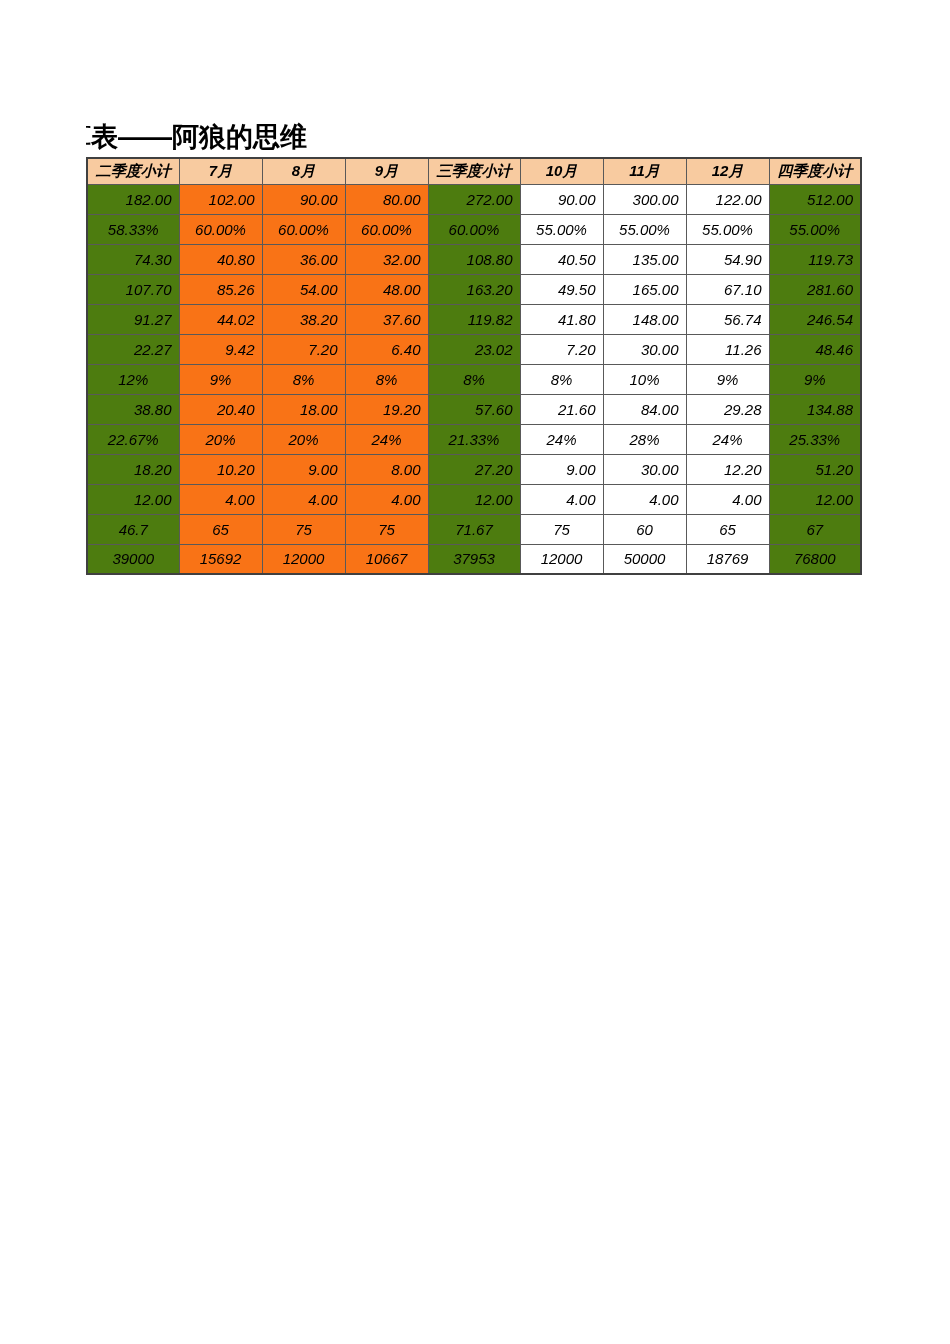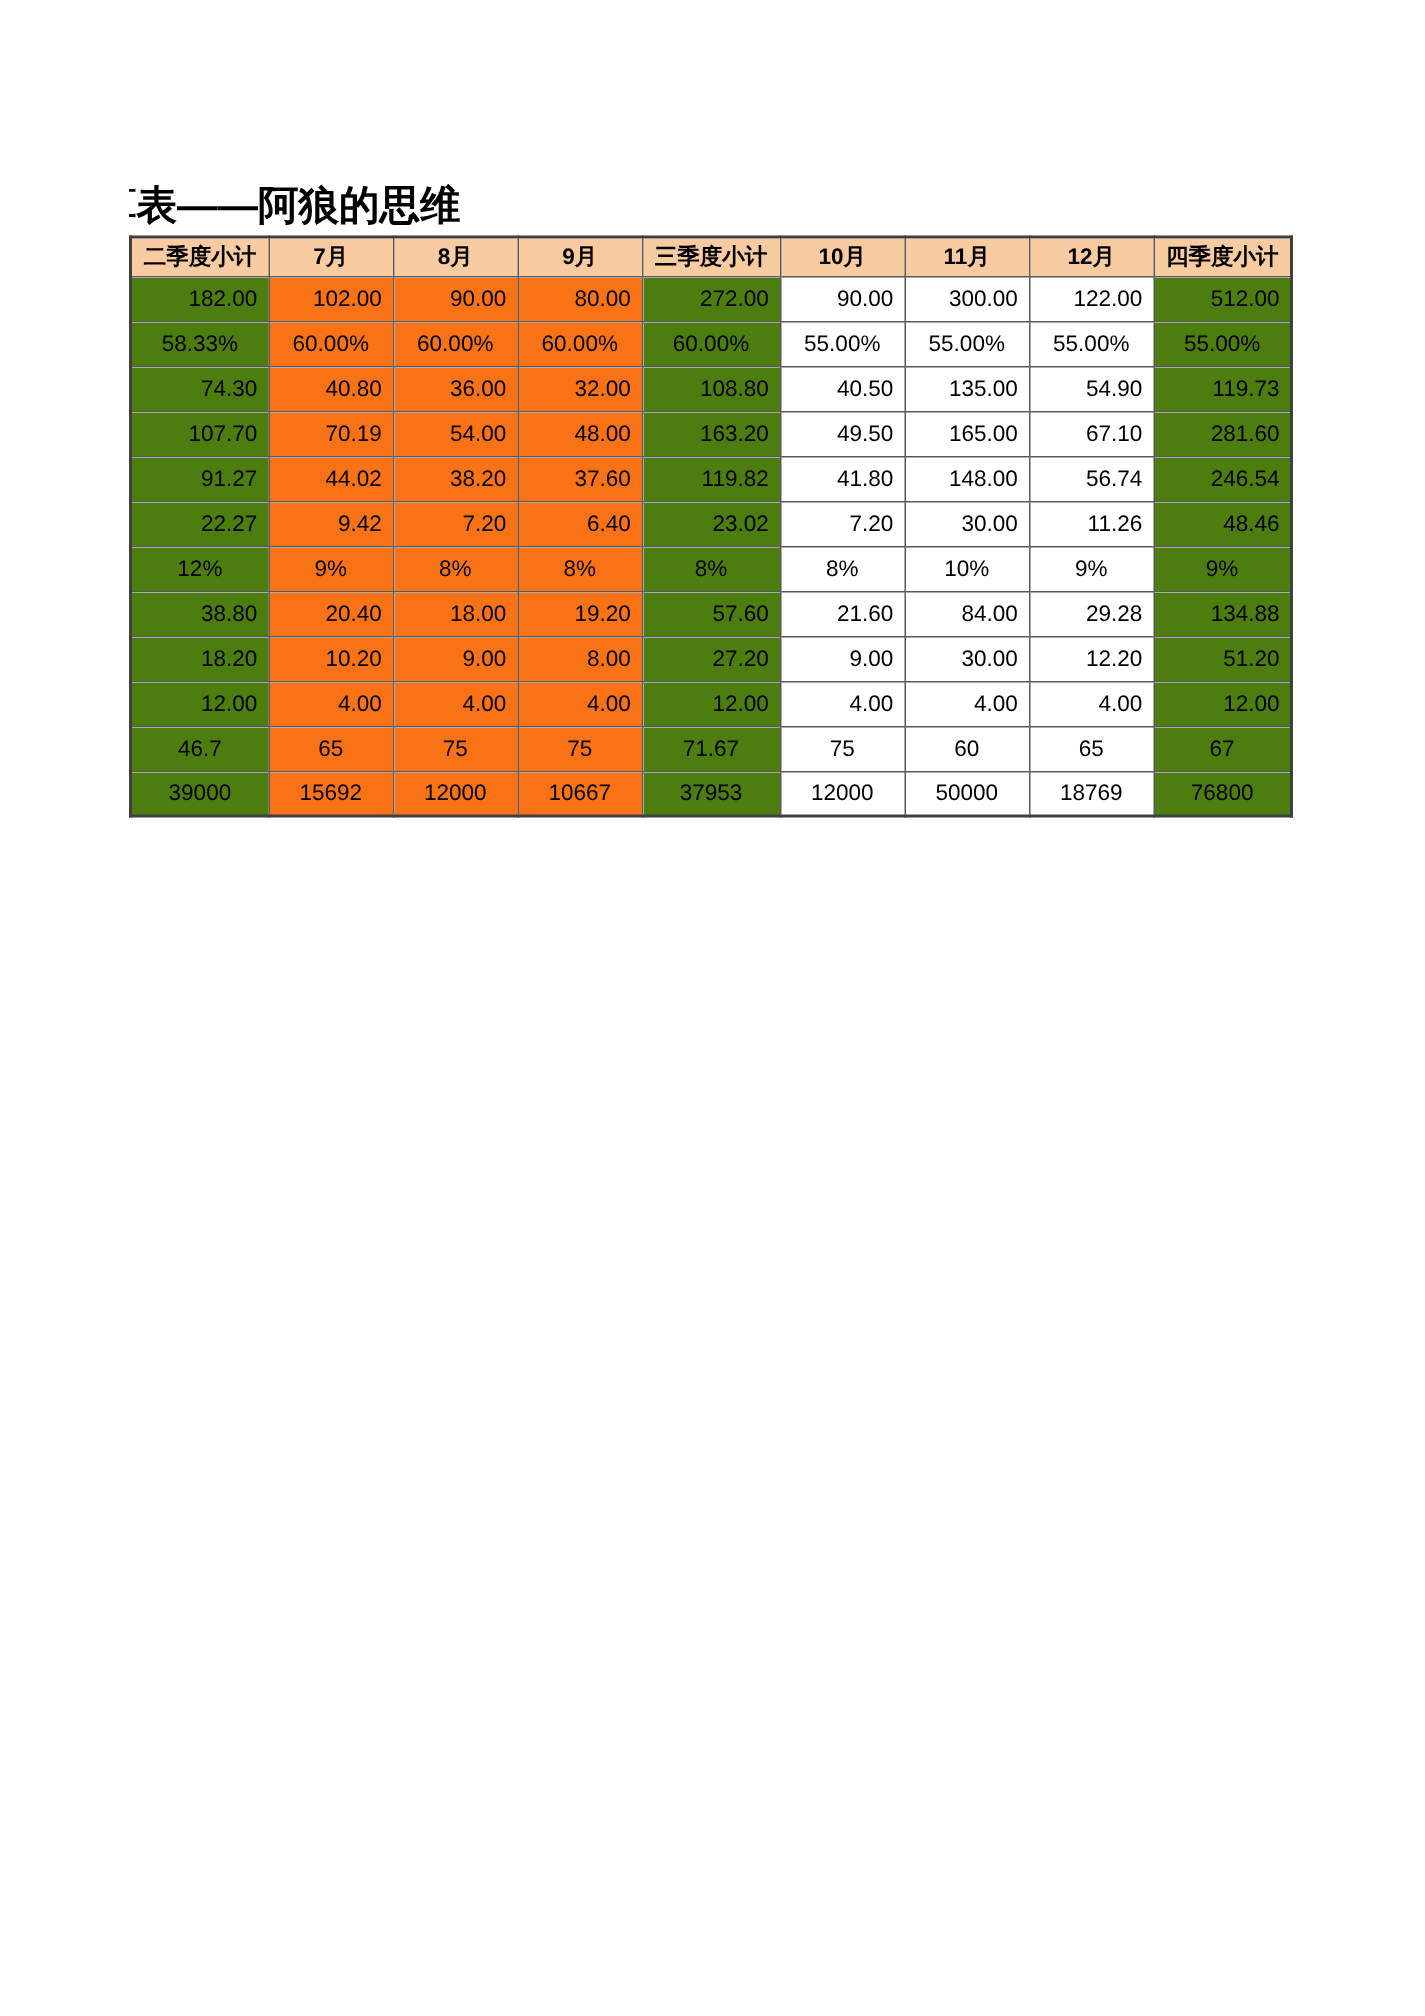--- a/index.html
+++ b/index.html
@@ -72,20 +72,21 @@
   td.fill-month { background: #f97316; }
   td.fill-plain { background: #FFFFFF; }
 
   
   td.al-right  { text-align: right; }
   td.al-center { text-align: center; }
 
   
   #budget-table {
     border: 2px solid #404040;
+    font-style: italic;
   }
 </style>
 </head>
 <body>
 
 <div id="sheet-title">
   <span class="title-inner">算表——阿狼的思维</span>
 </div>
 
 <table id="budget-table">
@@ -142,21 +143,21 @@
         <td class="fill-month al-right">36.00</td>
         <td class="fill-month al-right">32.00</td>
         <td class="fill-sub al-right">108.80</td>
         <td class="fill-plain al-right">40.50</td>
         <td class="fill-plain al-right">135.00</td>
         <td class="fill-plain al-right">54.90</td>
         <td class="fill-sub al-right">119.73</td>
       </tr>
       <tr>
         <td class="fill-sub al-right">107.70</td>
-        <td class="fill-month al-right">70.19</td>
+        <td class="fill-month al-right">85.26</td>
         <td class="fill-month al-right">54.00</td>
         <td class="fill-month al-right">48.00</td>
         <td class="fill-sub al-right">163.20</td>
         <td class="fill-plain al-right">49.50</td>
         <td class="fill-plain al-right">165.00</td>
         <td class="fill-plain al-right">67.10</td>
         <td class="fill-sub al-right">281.60</td>
       </tr>
       <tr>
         <td class="fill-sub al-right">91.27</td>
@@ -196,20 +197,31 @@
         <td class="fill-month al-right">20.40</td>
         <td class="fill-month al-right">18.00</td>
         <td class="fill-month al-right">19.20</td>
         <td class="fill-sub al-right">57.60</td>
         <td class="fill-plain al-right">21.60</td>
         <td class="fill-plain al-right">84.00</td>
         <td class="fill-plain al-right">29.28</td>
         <td class="fill-sub al-right">134.88</td>
       </tr>
       <tr>
+        <td class="fill-sub al-center">22.67%</td>
+        <td class="fill-month al-center">20%</td>
+        <td class="fill-month al-center">20%</td>
+        <td class="fill-month al-center">24%</td>
+        <td class="fill-sub al-center">21.33%</td>
+        <td class="fill-plain al-center">24%</td>
+        <td class="fill-plain al-center">28%</td>
+        <td class="fill-plain al-center">24%</td>
+        <td class="fill-sub al-center">25.33%</td>
+      </tr>
+      <tr>
         <td class="fill-sub al-right">18.20</td>
         <td class="fill-month al-right">10.20</td>
         <td class="fill-month al-right">9.00</td>
         <td class="fill-month al-right">8.00</td>
         <td class="fill-sub al-right">27.20</td>
         <td class="fill-plain al-right">9.00</td>
         <td class="fill-plain al-right">30.00</td>
         <td class="fill-plain al-right">12.20</td>
         <td class="fill-sub al-right">51.20</td>
       </tr>

